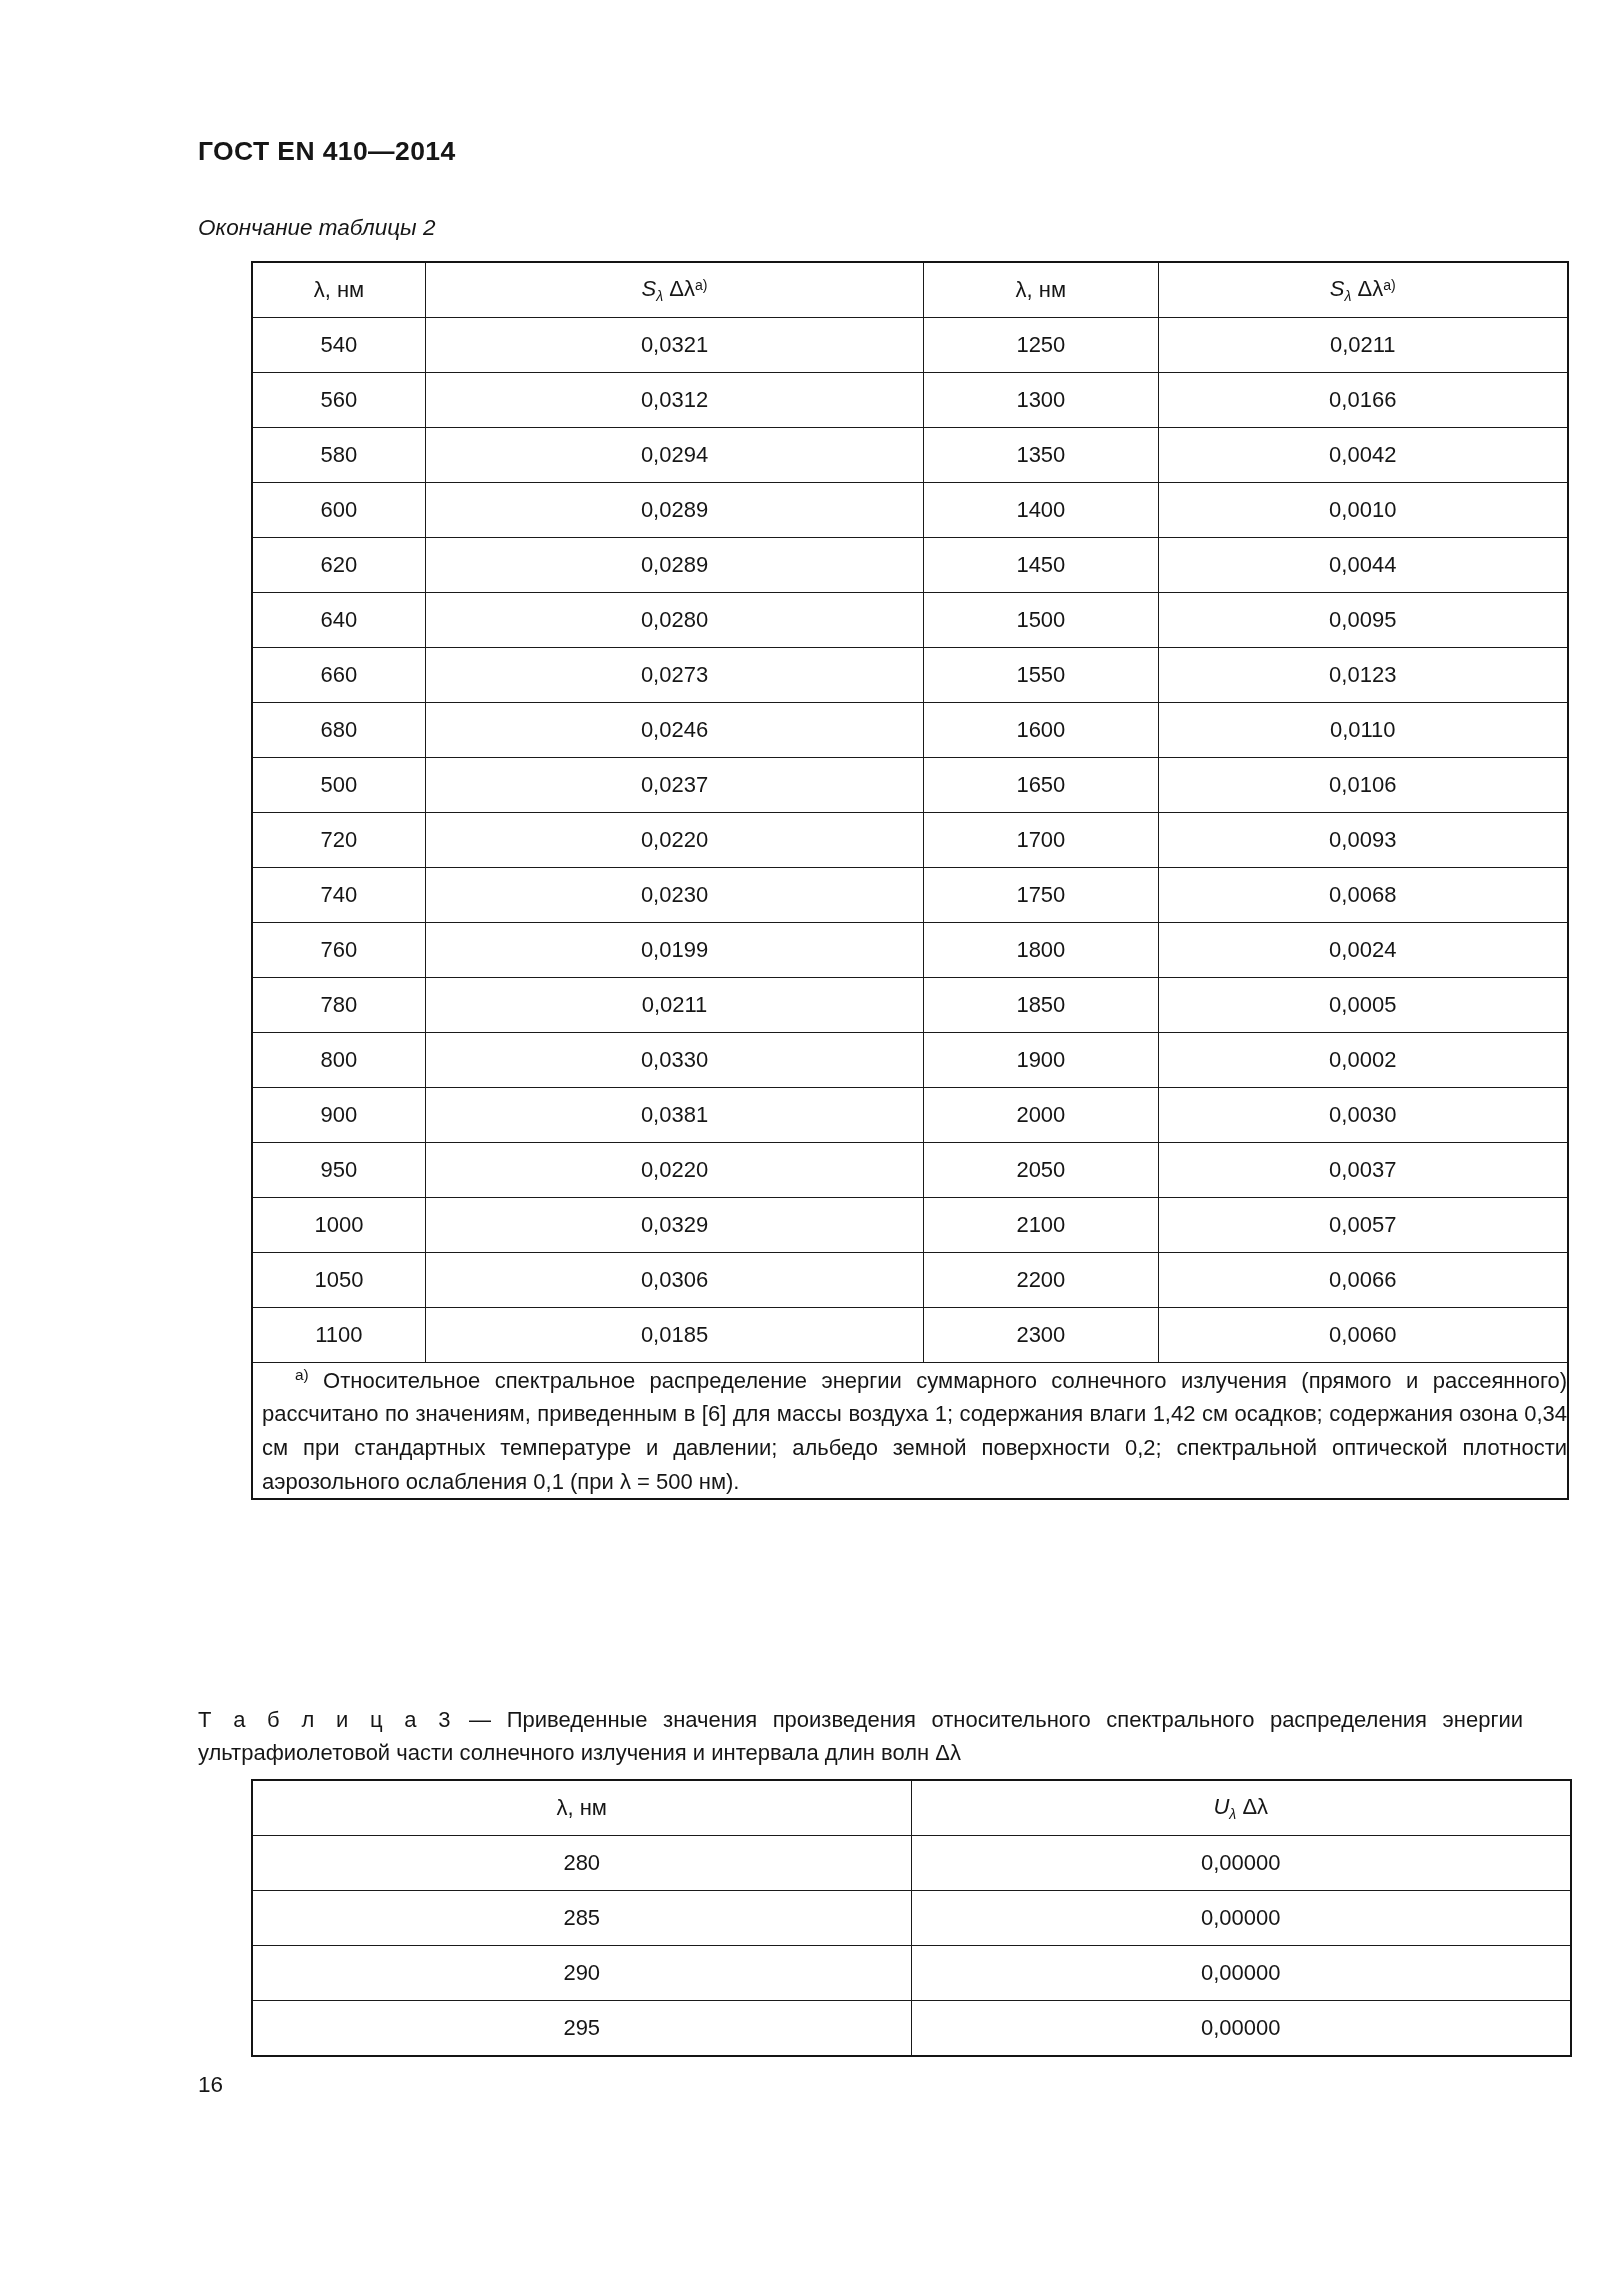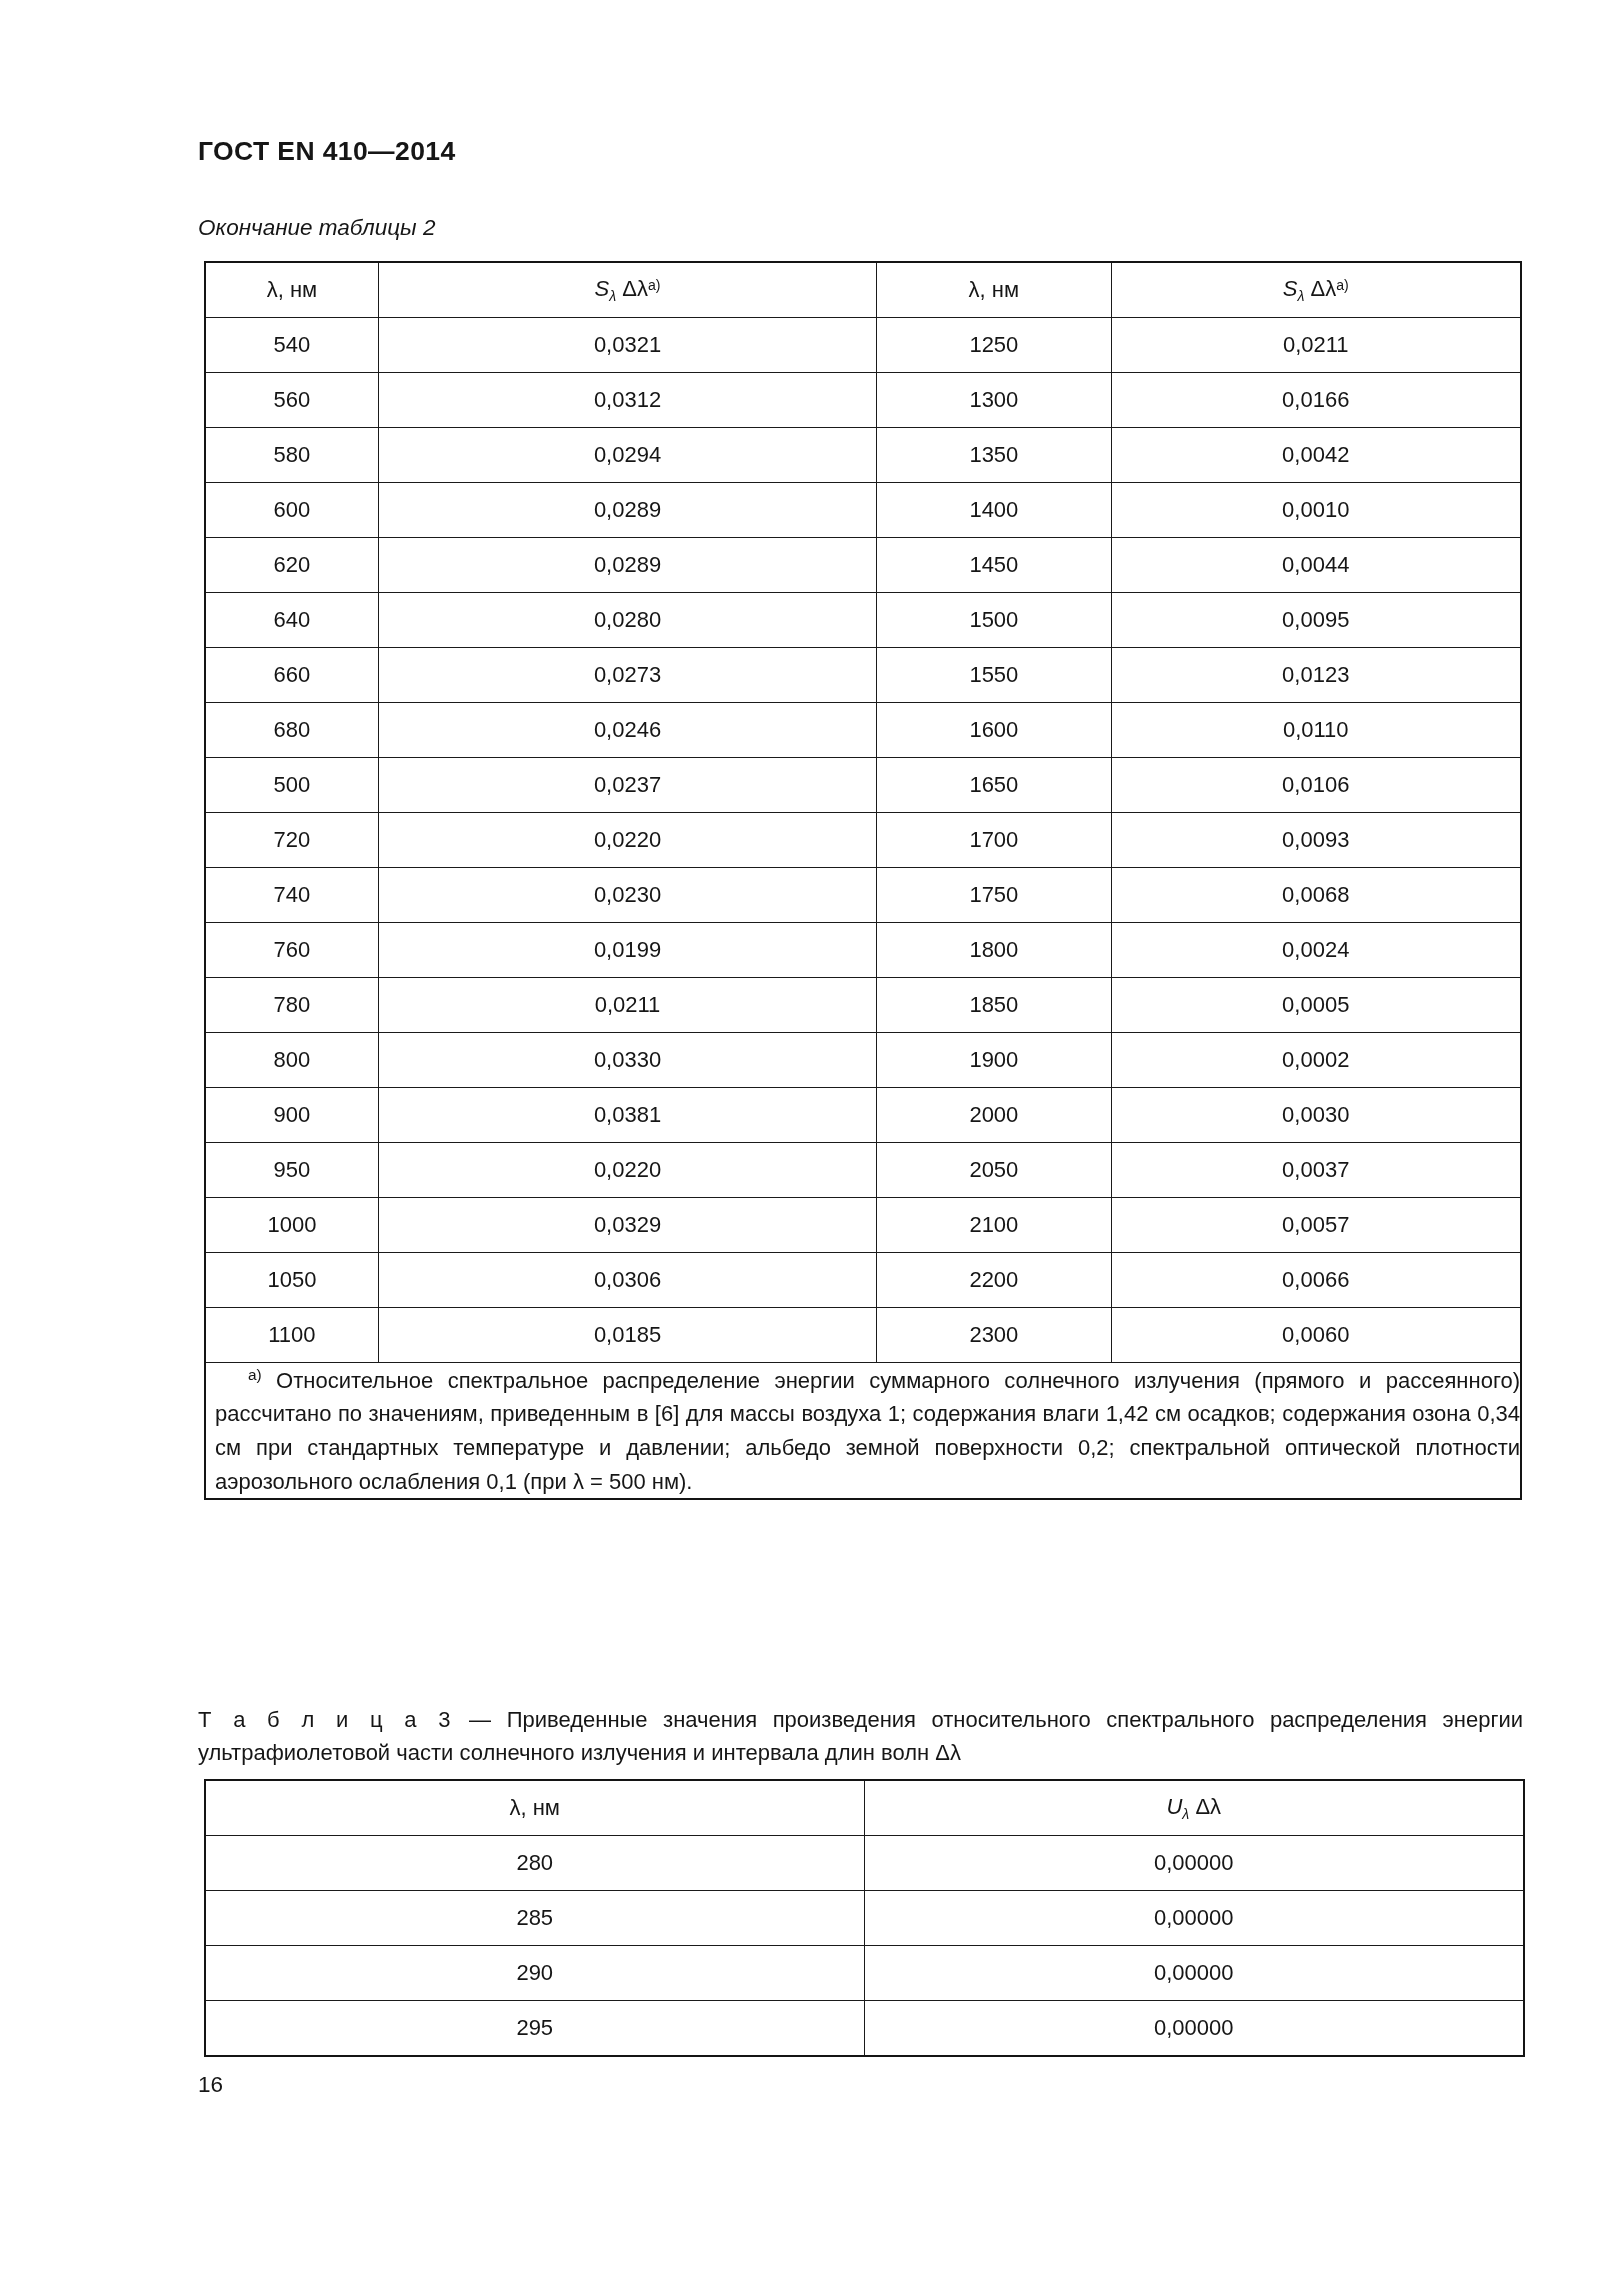--- a/index.html
+++ b/index.html
@@ -62,20 +62,21 @@
     vertical-align: middle;
     font-weight: normal;
     font-size: 22px;
     padding: 0;
     height: 54px;
     background: #fff;
   }
   
   table.grid {
     border: 2.4px solid #141414;
+    margin-left: 47px;
   }
   .col-lam { width: 145px; }
   .col-val { width: 417px; }
   .col-lam2 { width: 196px; }
   .col-val2 { width: 343px; }
 
   
   td.sep-left, th.sep-left {
     border-right: 3.3px double #141414;
   }

